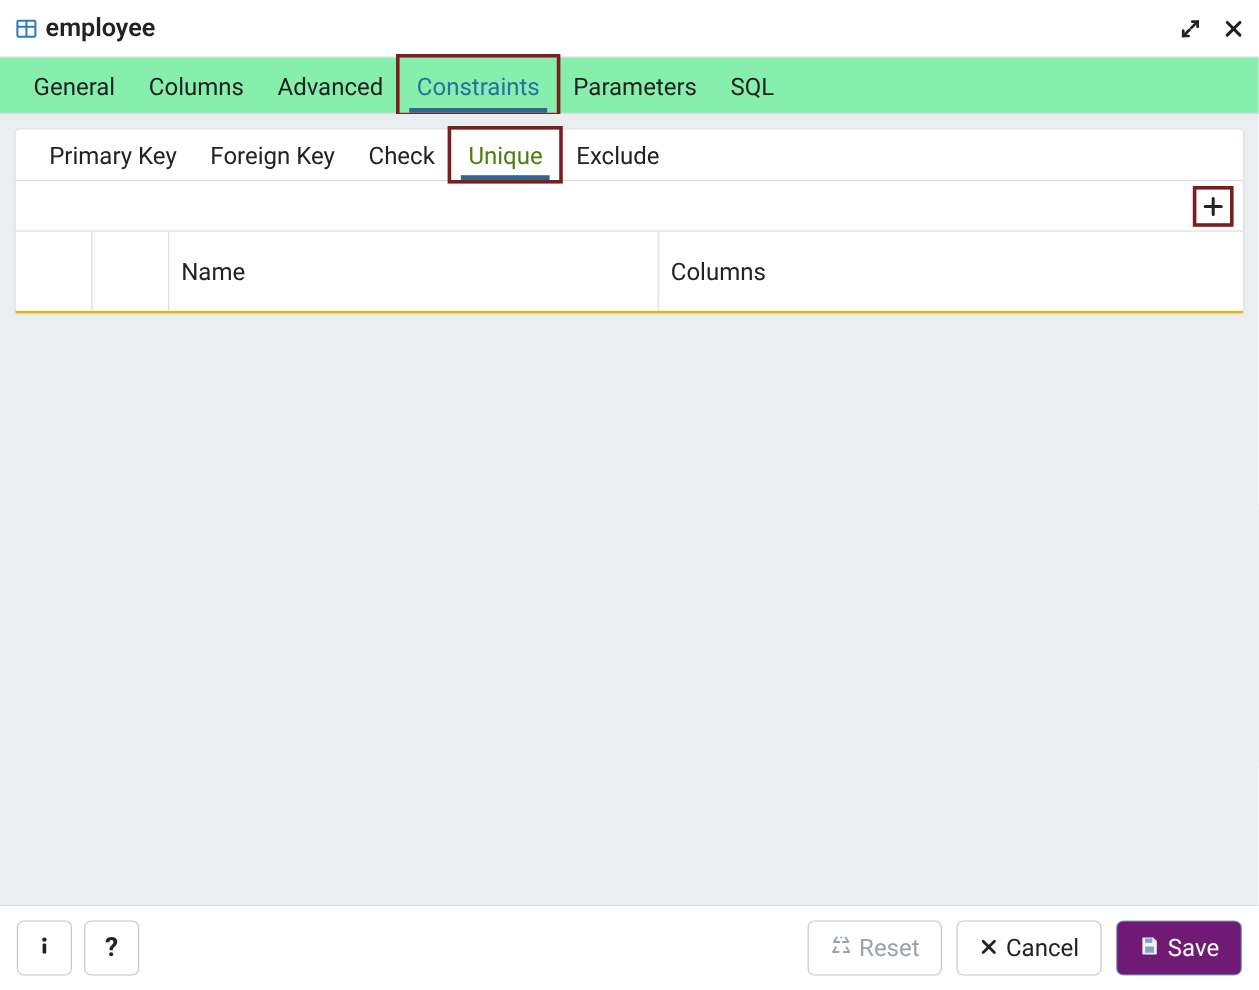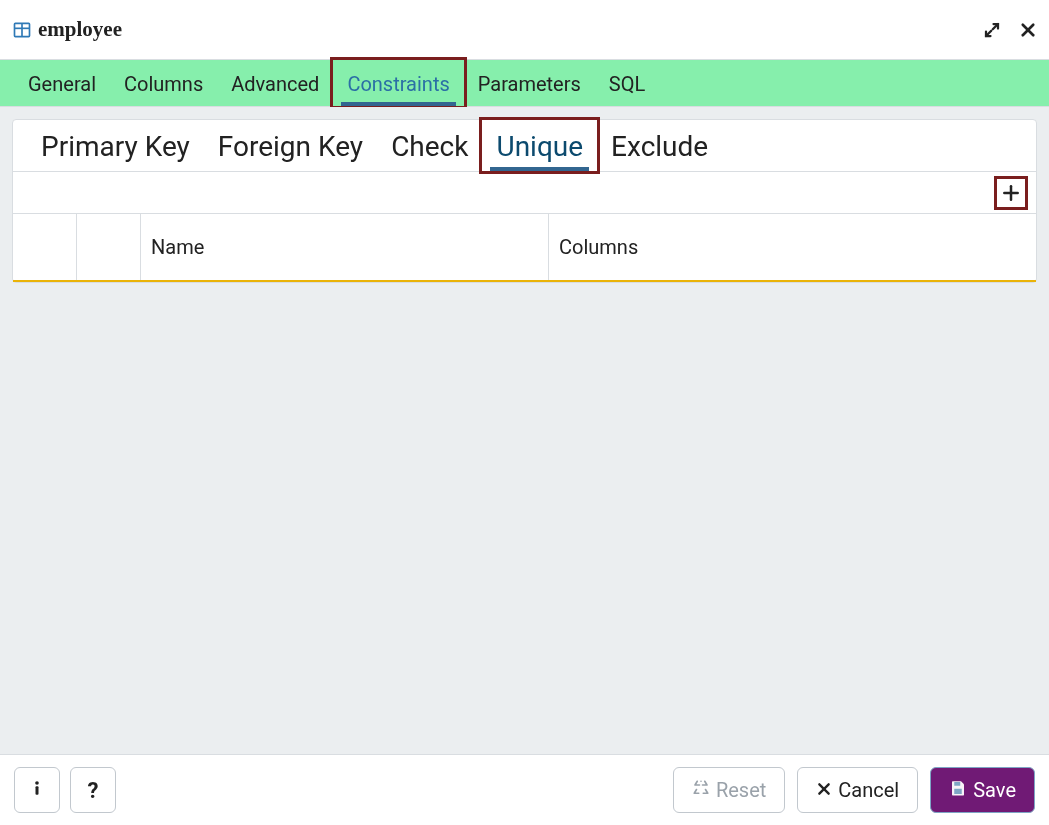--- a/index.html
+++ b/index.html
@@ -14,24 +14,23 @@
   .dialog {
     display: flex;
     flex-direction: column;
     width: 100%;
     height: 100%;
   }
   
   .titlebar {
     display: flex;
     align-items: center;
-    height: 60px;
+    height: 48px;
     padding: 0 12px;
     border-bottom: 1px solid #d9dde1;
-    font-family: Liberation Serif, serif;
   }
   .titlebar .title-left {
     display: flex;
     align-items: center;
     gap: 6px;
   }
   .titlebar .title-text {
     font-size: 21px;
     font-weight: 600;
     color: #222;
@@ -87,27 +86,27 @@
   }
   
   .sub-tabs {
     display: flex;
     align-items: stretch;
     padding: 0 14px;
     border-bottom: 1px solid #d9dde1;
   }
   .sub-tab {
     padding: 10px 14px 8px 14px;
-    font-size: 28px;
+    font-size: 20px;
     color: #222;
     cursor: pointer;
     position: relative;
   }
   .sub-tab.active {
-    color: #0c4a6e;
+    color: #4d7c0f;
   }
   .sub-tab.active::after {
     content: "";
     position: absolute;
     left: 8px; right: 8px; bottom: 0;
     height: 4px;
     background: #326690;
   }
   
   .toolbar-row {

